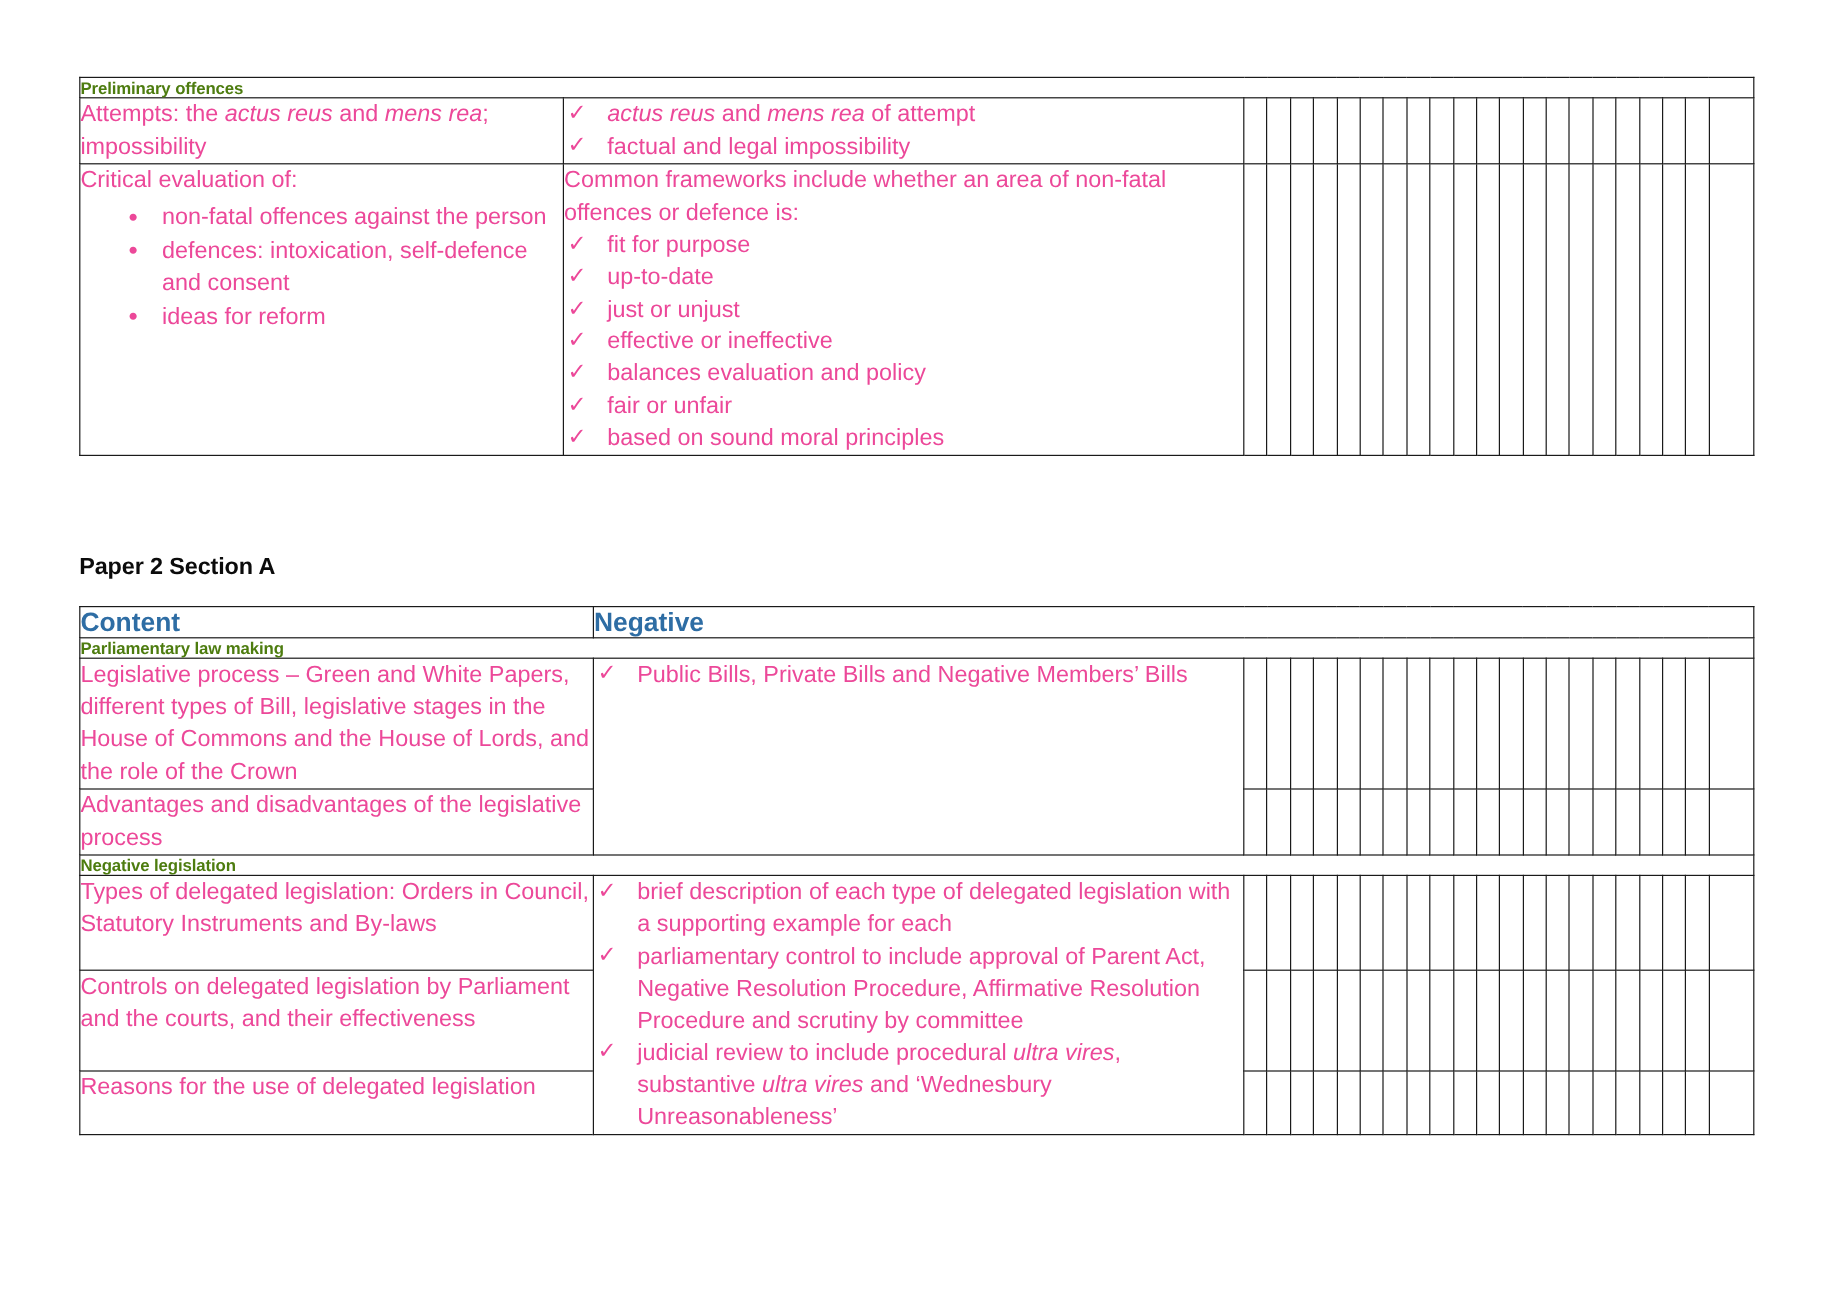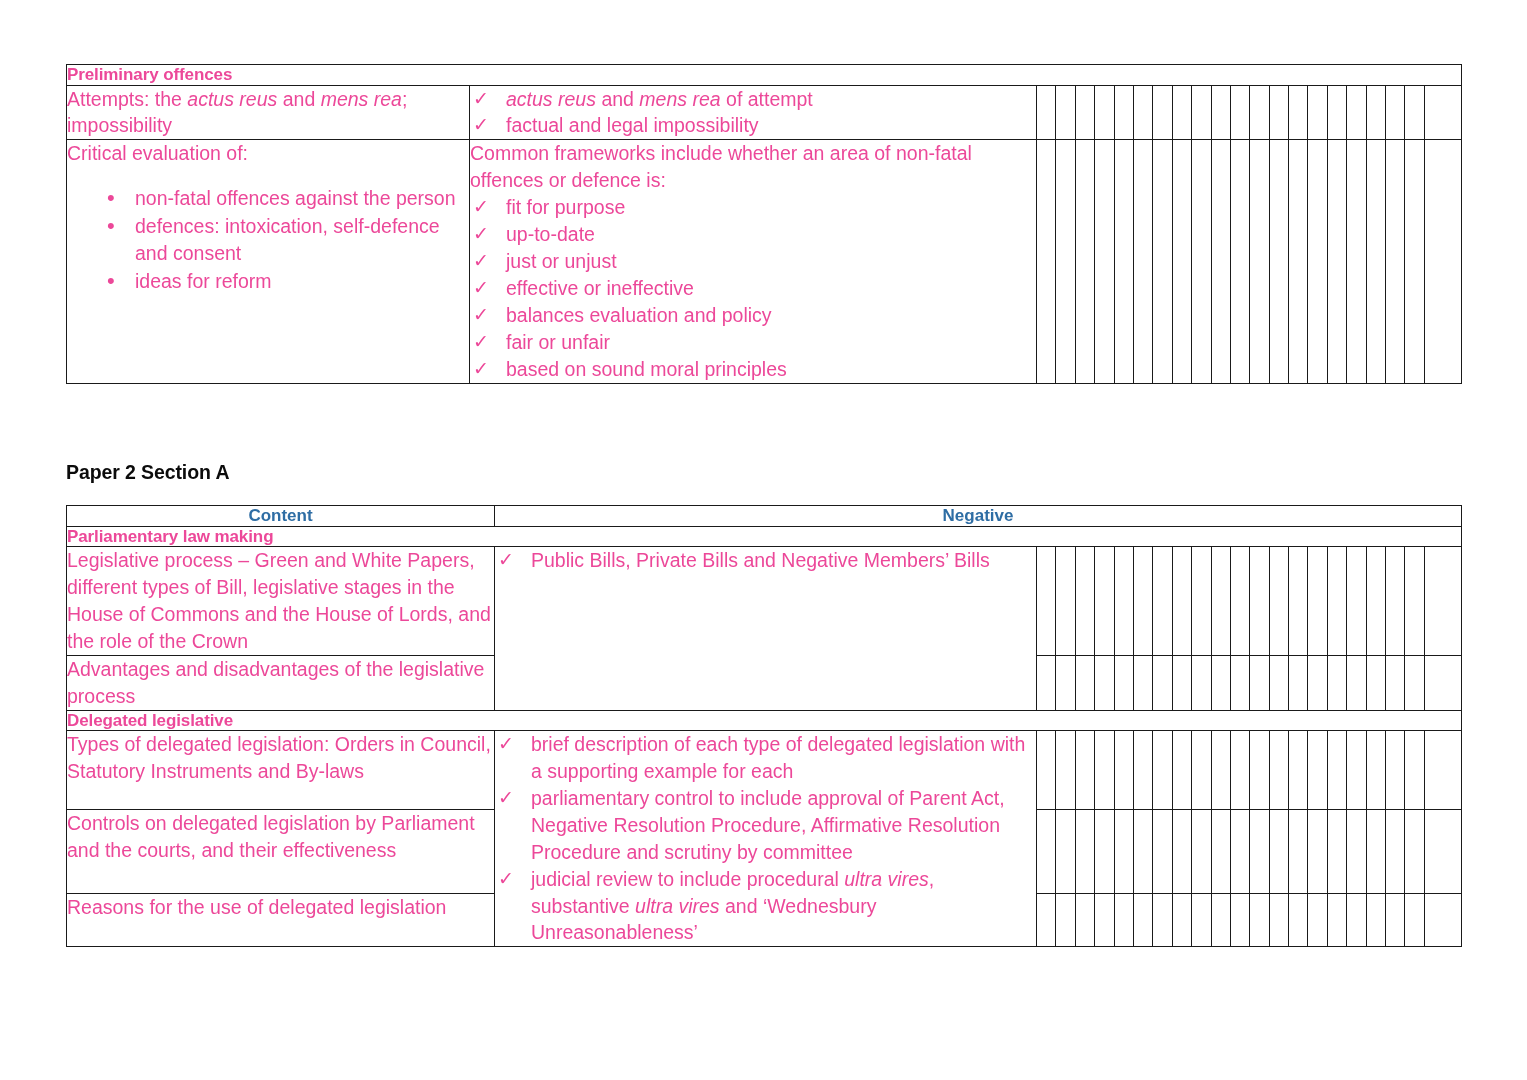--- a/index.html
+++ b/index.html
@@ -38,46 +38,45 @@
     vertical-align: top;
     padding: 0;
     background: #ffffff;
   }
 
   .cell-pad {
     padding: 7px 9px 9px 9px;
   }
 
   .section-head {
-    color: #ec4899;
+    color: #4d7c0f;
     font-weight: bold;
-    font-size: 17px;
+    font-size: 14px;
     letter-spacing: -0.1px;
     padding: 6px 9px 7px 9px;
     line-height: 1.15;
   }
 
   .col-head {
     color: #2e6da4;
     font-weight: bold;
-    font-size: 17px;
+    font-size: 22px;
     padding: 6px 9px 7px 9px;
     line-height: 1.15;
-    text-align: center;
   }
 
   .body-text {
     font-size: 19.5px;
     line-height: 1.38;
     color: #ec4899;
   }
 
   
   ul.bullets {
-    margin: 18px 0 0 0;
+    margin: 4px 0 0 0;
     padding-left: 40px;
     list-style: none;
   }
   ul.bullets li {
     position: relative;
     margin: 0 0 1px 0;
     padding-left: 28px;
     line-height: 1.38;
   }
   ul.bullets li::before {
@@ -340,21 +339,21 @@
         <td class="tally"></td>
           <td class="tally"></td>
         <td class="tally"></td>
           <td class="tally"></td>
         <td class="tally"></td>
           <td class="tally"></td>
         <td class="tally"></td>
       </tr>
 
       <tr>
-        <td colspan="23" class="section-head">Delegated legislative</td>
+        <td colspan="23" class="section-head">Negative legislation</td>
       </tr>
 
       <tr>
         <td class="cell-pad body-text" style="height:78px;">Types of delegated legislation: Orders in Council, Statutory Instruments and By-laws</td>
         <td class="cell-pad body-text guidance-cell" rowspan="3">
           <ul class="ticks">
             <li><span class="tickmark">✓</span><span>brief description of each type of delegated legislation with a supporting example for each</span></li>
             <li><span class="tickmark">✓</span><span>parliamentary control to include approval of Parent Act, Negative Resolution Procedure, Affirmative Resolution Procedure and scrutiny by committee</span></li>
             <li><span class="tickmark">✓</span>judicial review to include procedural <i class="lat">ultra vires</i>, substantive <i class="lat">ultra vires</i> and ‘Wednesbury Unreasonableness’</li>
           </ul>

